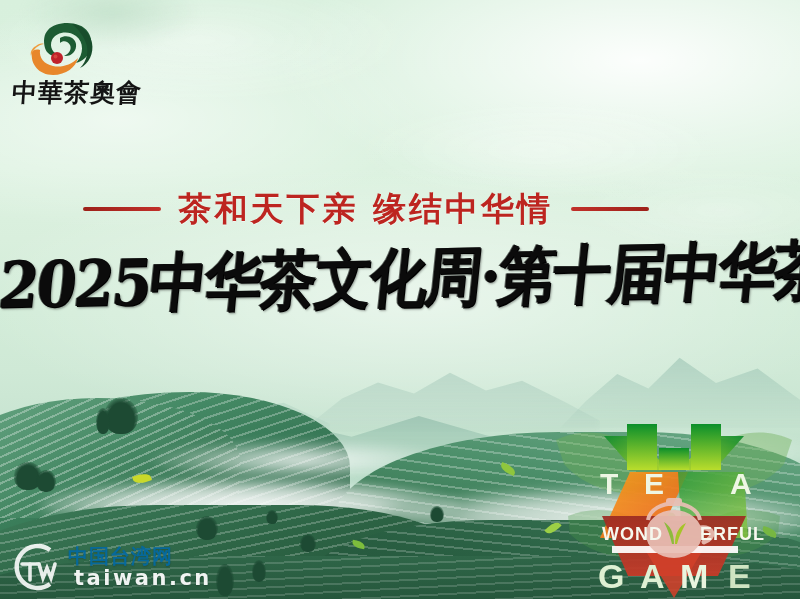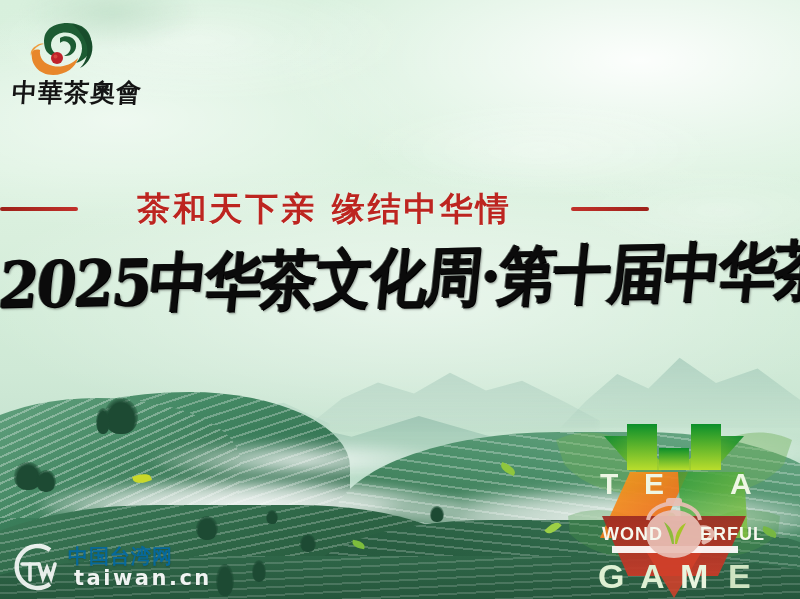--- a/index.html
+++ b/index.html
@@ -226,21 +226,21 @@
     color:#141414;
     text-align:center;
     line-height:1;
     transform:skewX(-4deg);
     white-space:nowrap;
   }
 
   
   .slogan-row {
     position:absolute; left:0; top:192px; width:649px;
-    display:flex; align-items:center; justify-content:space-between; gap:18px;
+    display:flex; align-items:center; justify-content:flex-end; gap:18px;
   }
   .slogan-rule {
     width:78px; height:4px;
     background:linear-gradient(90deg,#9d2119,#c1302a);
     border-radius:2px;
   }
   .slogan-rule.right { background:linear-gradient(90deg,#c1302a,#9d2119); }
   .slogan-text {
     font-family:"DejaVu Sans","Liberation Sans",sans-serif;
     font-weight:bold;

